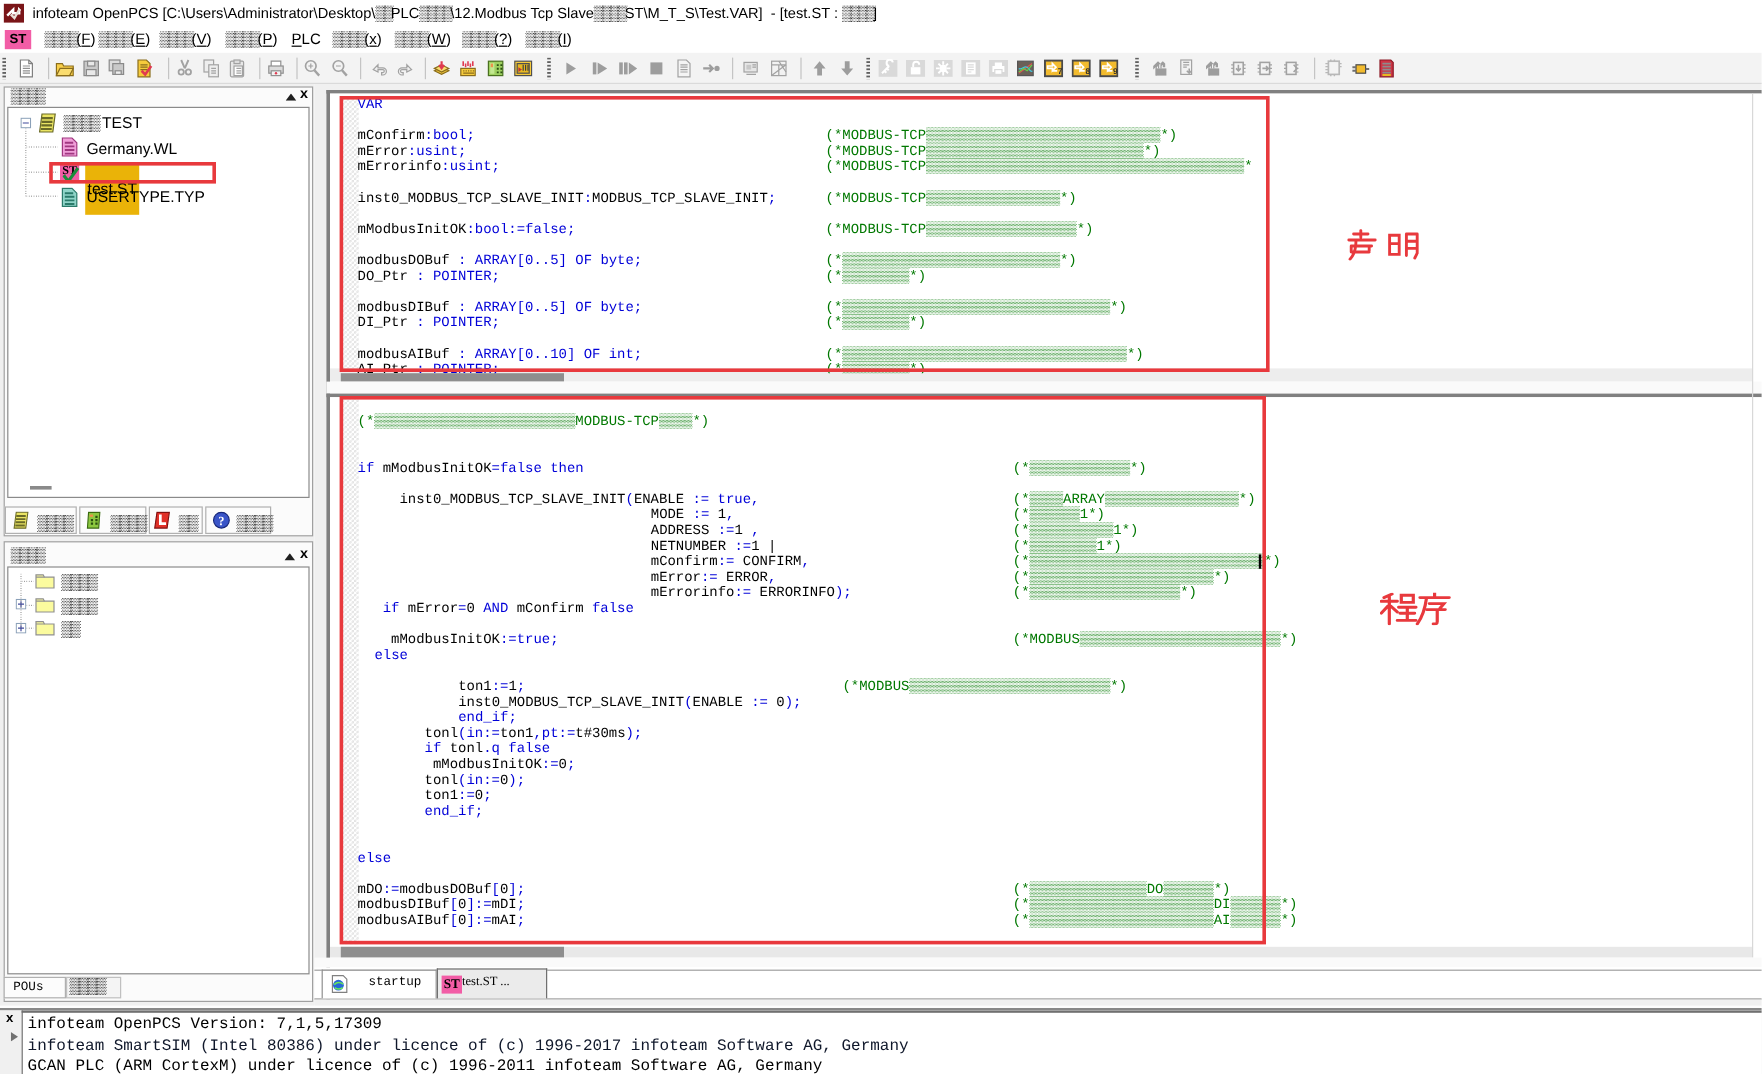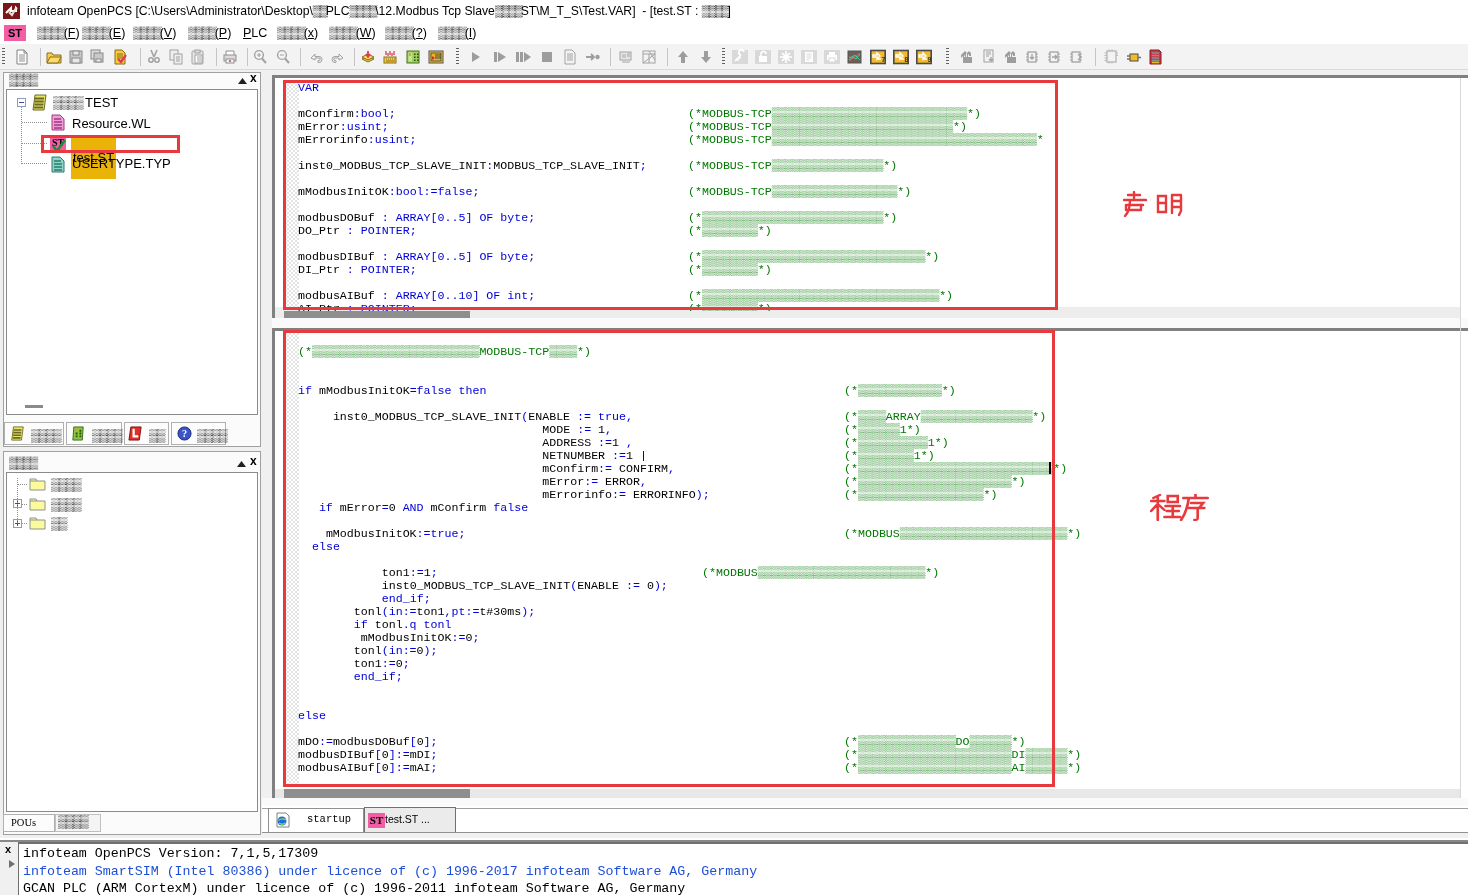--- a/index.html
+++ b/index.html
@@ -284,21 +284,21 @@
   </svg>
 <div class="a dotv" style="left:21px;top:107px;width:1px;height:57px;"></div>
 <div class="a doth" style="left:22px;top:122px;width:26px;height:1px;"></div>
 <div class="a doth" style="left:22px;top:143px;width:26px;height:1px;"></div>
 <div class="a doth" style="left:22px;top:163px;width:26px;height:1px;"></div>
 <svg class="a" style="left:17px;top:98px" width="9" height="9" viewBox="0 0 9 9">
     <rect x="0.5" y="0.5" width="8" height="8" fill="#fff" stroke="#8aa0b8"></rect>
     <path d="M2 4.5h5" stroke="#404a9c"></path>
   </svg>
 <div class="a" style="left:53px;top:95px;font-size:13px"><c class="k">▒▒▒▒</c> TEST</div>
-<div class="a" style="left:72px;top:116px;font-size:13px">Resource.WL</div>
+<div class="a" style="left:72px;top:116px;font-size:13px">Germany.WL</div>
 <div class="a" style="left:71px;top:136px;font-size:13px;background:#eab308;padding:14px 2px">test.ST</div>
 <div class="a" style="left:72px;top:156px;font-size:13px">USERTYPE.TYP</div>
 <div class="a" style="left:41px;top:135px;width:139px;height:18px;border:3px solid #e8393d"></div>
 <div class="a" style="left:25px;top:405px;width:18px;height:3px;background:#8a8a8a"></div>
 <div class="a" style="left:4px;top:422px;width:60px;height:23px;background:#fcfcfc;border:1px solid #b0b0b0;border-top:1px solid #b0b0b0"></div>
 <div class="a" style="left:66px;top:422px;width:56px;height:23px;background:#fcfcfc;border:1px solid #b0b0b0;border-top:1px solid #b0b0b0"></div>
 <div class="a" style="left:124px;top:422px;width:45px;height:23px;background:#fcfcfc;border:1px solid #b0b0b0;border-top:1px solid #b0b0b0"></div>
 <div class="a" style="left:171px;top:422px;width:55px;height:23px;background:#fcfcfc;border:1px solid #b0b0b0;border-top:1px solid #b0b0b0"></div>
 <svg class="a" style="left:10px;top:426px" width="15" height="15" viewBox="0 0 17 17">
     <path d="M4 1h11l-2 15H2z" fill="#eae463" stroke="#6a6a28"></path>
@@ -350,21 +350,21 @@
   </svg>
 <div class="a dotv" style="left:17px;top:478px;width:1px;height:45px;"></div>
 <div class="a doth" style="left:18px;top:484px;width:10px;height:1px;"></div>
 <div class="a doth" style="left:22px;top:504px;width:6px;height:1px;"></div>
 <div class="a doth" style="left:22px;top:523px;width:6px;height:1px;"></div>
 <div class="a" style="left:51px;top:477px;font-size:13px"><c class="k">▒▒▒▒</c></div>
 <div class="a" style="left:51px;top:497px;font-size:13px"><c class="k">▒▒▒▒</c></div>
 <div class="a" style="left:51px;top:516px;font-size:13px"><c class="k">▒▒</c></div>
 <div class="a" style="left:3px;top:814px;width:52px;height:18px;background:#fcfcfc;border:1px solid #b0b0b0"></div>
 <div class="a" style="left:55px;top:814px;width:46px;height:18px;background:#f4f4f4;border:1px solid #c0c0c0"></div>
-<div class="a" style="left:11px;top:817px;font-family:Liberation Serif, serif;font-size:10.5px">POUs</div>
+<div class="a" style="left:11px;top:817px;font-family:Liberation Mono, monospace;font-size:10.5px">POUs</div>
 <div class="a" style="left:58px;top:814px;font-size:13px"><c class="k">▒▒▒▒</c></div>
 <div class="a" style="left:262px;top:70px;width:1206px;height:5px;background:#f0f0f0"></div>
 <div class="a" style="left:262px;top:70px;width:10px;height:768px;background:#f0f0f0"></div>
 <div class="a" style="left:272px;top:75px;width:1196px;height:3px;background:#808080"></div>
 <div class="a" style="left:272px;top:75px;width:3px;height:763px;background:#808080"></div>
 <div class="a" style="left:275px;top:78px;width:1193px;height:233px;background:#fff"></div>
 <div class="a hatch" style="left:285px;top:80px;width:14px;height:230px;"></div>
 <div class="a" style="left:275px;top:307px;width:1185px;height:11px;background:#ededed"></div>
 <div class="a" style="left:284px;top:311px;width:186px;height:7px;background:#8e8e8e"></div>
 <div class="a" style="left:272px;top:318px;width:1196px;height:10px;background:#fafafa"></div>
@@ -420,21 +420,21 @@
 <div class="a g" style="left:569px;top:157px">(*▒▒▒▒▒▒▒▒▒▒▒▒▒▒▒▒▒▒*)</div>
 <pre class="a" style="left:43.9px;top:170px"><b>if</b> mError<b>=</b>0 <b>AND</b> mConfirm <b>false</b></pre>
 <pre class="a" style="left:50.9px;top:196px">mModbusInitOK<b>:=true;</b></pre>
 <div class="a g" style="left:569px;top:196px">(*MODBUS▒▒▒▒▒▒▒▒▒▒▒▒▒▒▒▒▒▒▒▒▒▒▒▒*)</div>
 <pre class="a" style="left:37.0px;top:209px"><b>else</b></pre>
 <pre class="a" style="left:106.8px;top:235px">ton1<b>:=</b>1<b>;</b></pre>
 <div class="a g" style="left:427px;top:235px">(*MODBUS▒▒▒▒▒▒▒▒▒▒▒▒▒▒▒▒▒▒▒▒▒▒▒▒*)</div>
 <pre class="a" style="left:106.8px;top:248px">inst0_MODBUS_TCP_SLAVE_INIT<b>(</b>ENABLE <b>:=</b> 0<b>);</b></pre>
 <pre class="a" style="left:106.8px;top:261px"><b>end_if;</b></pre>
 <pre class="a" style="left:78.8px;top:274px">tonl<b>(in:=</b>ton1<b>,pt:=</b>t#30ms<b>);</b></pre>
-<pre class="a" style="left:78.8px;top:287px"><b>if</b> tonl<b>.q tonl</b></pre>
+<pre class="a" style="left:78.8px;top:287px"><b>if</b> tonl<b>.q false</b></pre>
 <pre class="a" style="left:85.8px;top:300px">mModbusInitOK<b>:=</b>0<b>;</b></pre>
 <pre class="a" style="left:78.8px;top:313px">tonl<b>(in:=</b>0<b>);</b></pre>
 <pre class="a" style="left:78.8px;top:326px">ton1<b>:=</b>0<b>;</b></pre>
 <pre class="a" style="left:78.8px;top:339px"><b>end_if;</b></pre>
 <pre class="a" style="left:23.0px;top:378px"><b>else</b></pre>
 <pre class="a" style="left:23.0px;top:404px">mDO<b>:=</b>modbusDOBuf<b>[</b>0<b>];</b></pre>
 <div class="a g" style="left:569px;top:404px">(*▒▒▒▒▒▒▒▒▒▒▒▒▒▒DO▒▒▒▒▒▒*)</div>
 <pre class="a" style="left:23.0px;top:417px">modbusDIBuf<b>[</b>0<b>]:=</b>mDI<b>;</b></pre>
 <div class="a g" style="left:569px;top:417px">(*▒▒▒▒▒▒▒▒▒▒▒▒▒▒▒▒▒▒▒▒▒▒DI▒▒▒▒▒▒*)</div>
 <pre class="a" style="left:23.0px;top:430px">modbusAIBuf<b>[</b>0<b>]:=</b>mAI<b>;</b></pre>
@@ -463,23 +463,23 @@
 <div class="a" style="left:262px;top:833px;width:1206px;height:6px;background:#f0f0f0"></div>
 <div class="a" style="left:268px;top:808px;width:96px;height:24px;background:#fff;border:1px solid #909090;border-bottom:none"></div>
 <svg class="a" style="left:276px;top:812px" width="14" height="16" viewBox="0 0 14 16">
     <path d="M1 1h9l3 3v11H1z" fill="#fff" stroke="#808080"></path>
     <circle cx="6" cy="9" r="4.5" fill="#2868d8"></circle>
     <path d="M2.5 8.5c2-2 5-2 7.5-0.5M3 11c2 1.5 4.5 1.5 6.5 0" stroke="#68e858" stroke-width="1.3" fill="none"></path>
   </svg>
 <div class="a" style="left:307px;top:813px;font-family:Liberation Mono,monospace;font-size:10.5px;color:#000">startup</div>
 <div class="a" style="left:364px;top:807px;width:92px;height:25px;background:#ebebeb;border:1px solid #707070;border-bottom:none"></div>
 <div class="a" style="left:368px;top:813px;width:17px;height:15px;background:#f25da6;color:#000;font-weight:bold;font-size:11px;text-align:center;line-height:15px;font-family:Liberation Serif,serif">ST</div>
-<div class="a" style="left:385px;top:813px;font-family:Liberation Sans, sans-serif;font-size:10.5px;color:#000">test.ST ...</div>
+<div class="a" style="left:385px;top:813px;font-family:Liberation Serif, serif;font-size:10.5px;color:#000">test.ST ...</div>
 <div class="a" style="left:0px;top:838px;width:1468px;height:2px;background:#fdfdfd"></div>
 <div class="a" style="left:0px;top:840px;width:1468px;height:2px;background:#888888"></div>
 <div class="a" style="left:0px;top:842px;width:1468px;height:53px;background:#f0f0f0"></div>
 <div class="a" style="left:5px;top:843px;font-weight:bold;font-size:11px;color:#000">x</div>
 <svg class="a" style="left:9px;top:860px" width="6" height="8" viewBox="0 0 6 8">
     <path d="M0 0l6 4-6 4z" fill="#707070"></path>
   </svg>
 <div class="a" style="left:18px;top:842px;width:1450px;height:53px;background:#fff;border-top:2px solid #707070;border-left:1px solid #707070"></div>
 <div class="a" style="left:23px;top:846.0px;font-family:Liberation Mono,monospace;font-size:13.3px;color:#000;white-space:pre">infoteam OpenPCS Version: 7,1,5,17309</div>
-<div class="a" style="left:23px;top:863.5px;font-family:Liberation Mono,monospace;font-size:13.3px;color:#1d4ed8;white-space:pre">infoteam SmartSIM (Intel 80386) under licence of (c) 1996-2017 infoteam Software AG, Germany</div>
+<div class="a" style="left:23px;top:863.5px;font-family:Liberation Mono,monospace;font-size:13.3px;color:#0f172a;white-space:pre">infoteam SmartSIM (Intel 80386) under licence of (c) 1996-2017 infoteam Software AG, Germany</div>
 <div class="a" style="left:23px;top:881.0px;font-family:Liberation Mono,monospace;font-size:13.3px;color:#000;white-space:pre">GCAN PLC (ARM CortexM) under licence of (c) 1996-2011 infoteam Software AG, Germany</div>
 </body></html>

